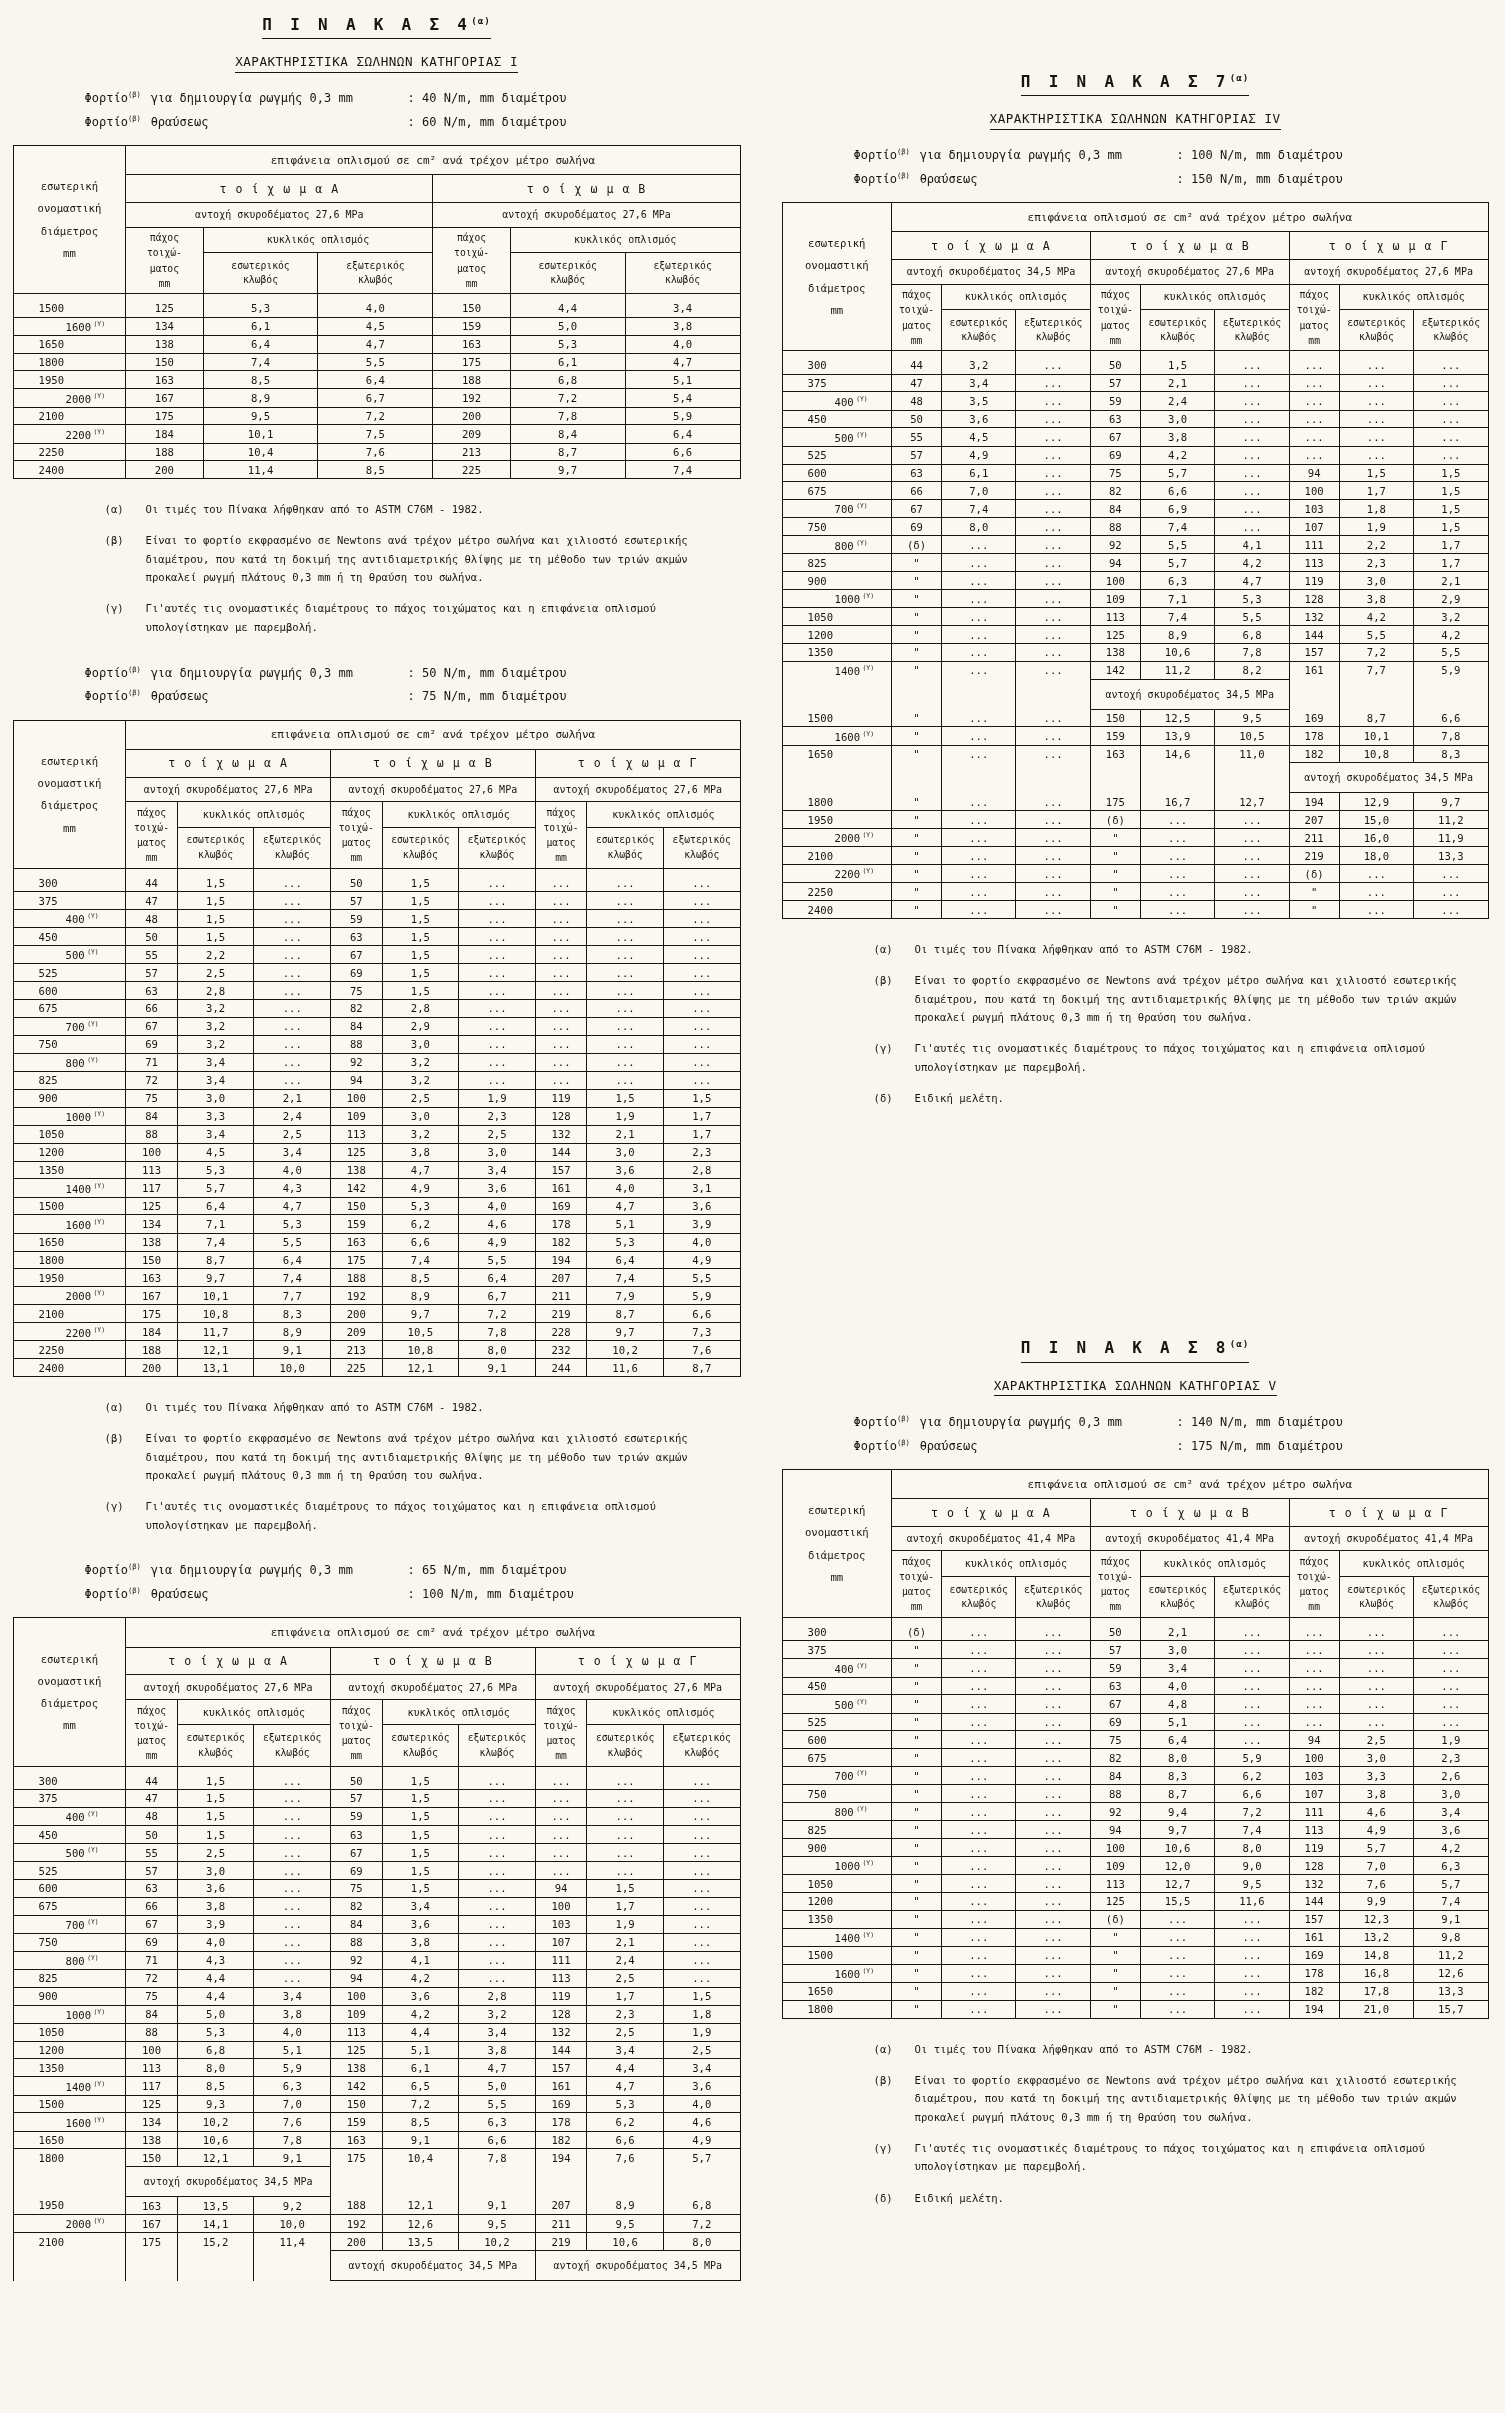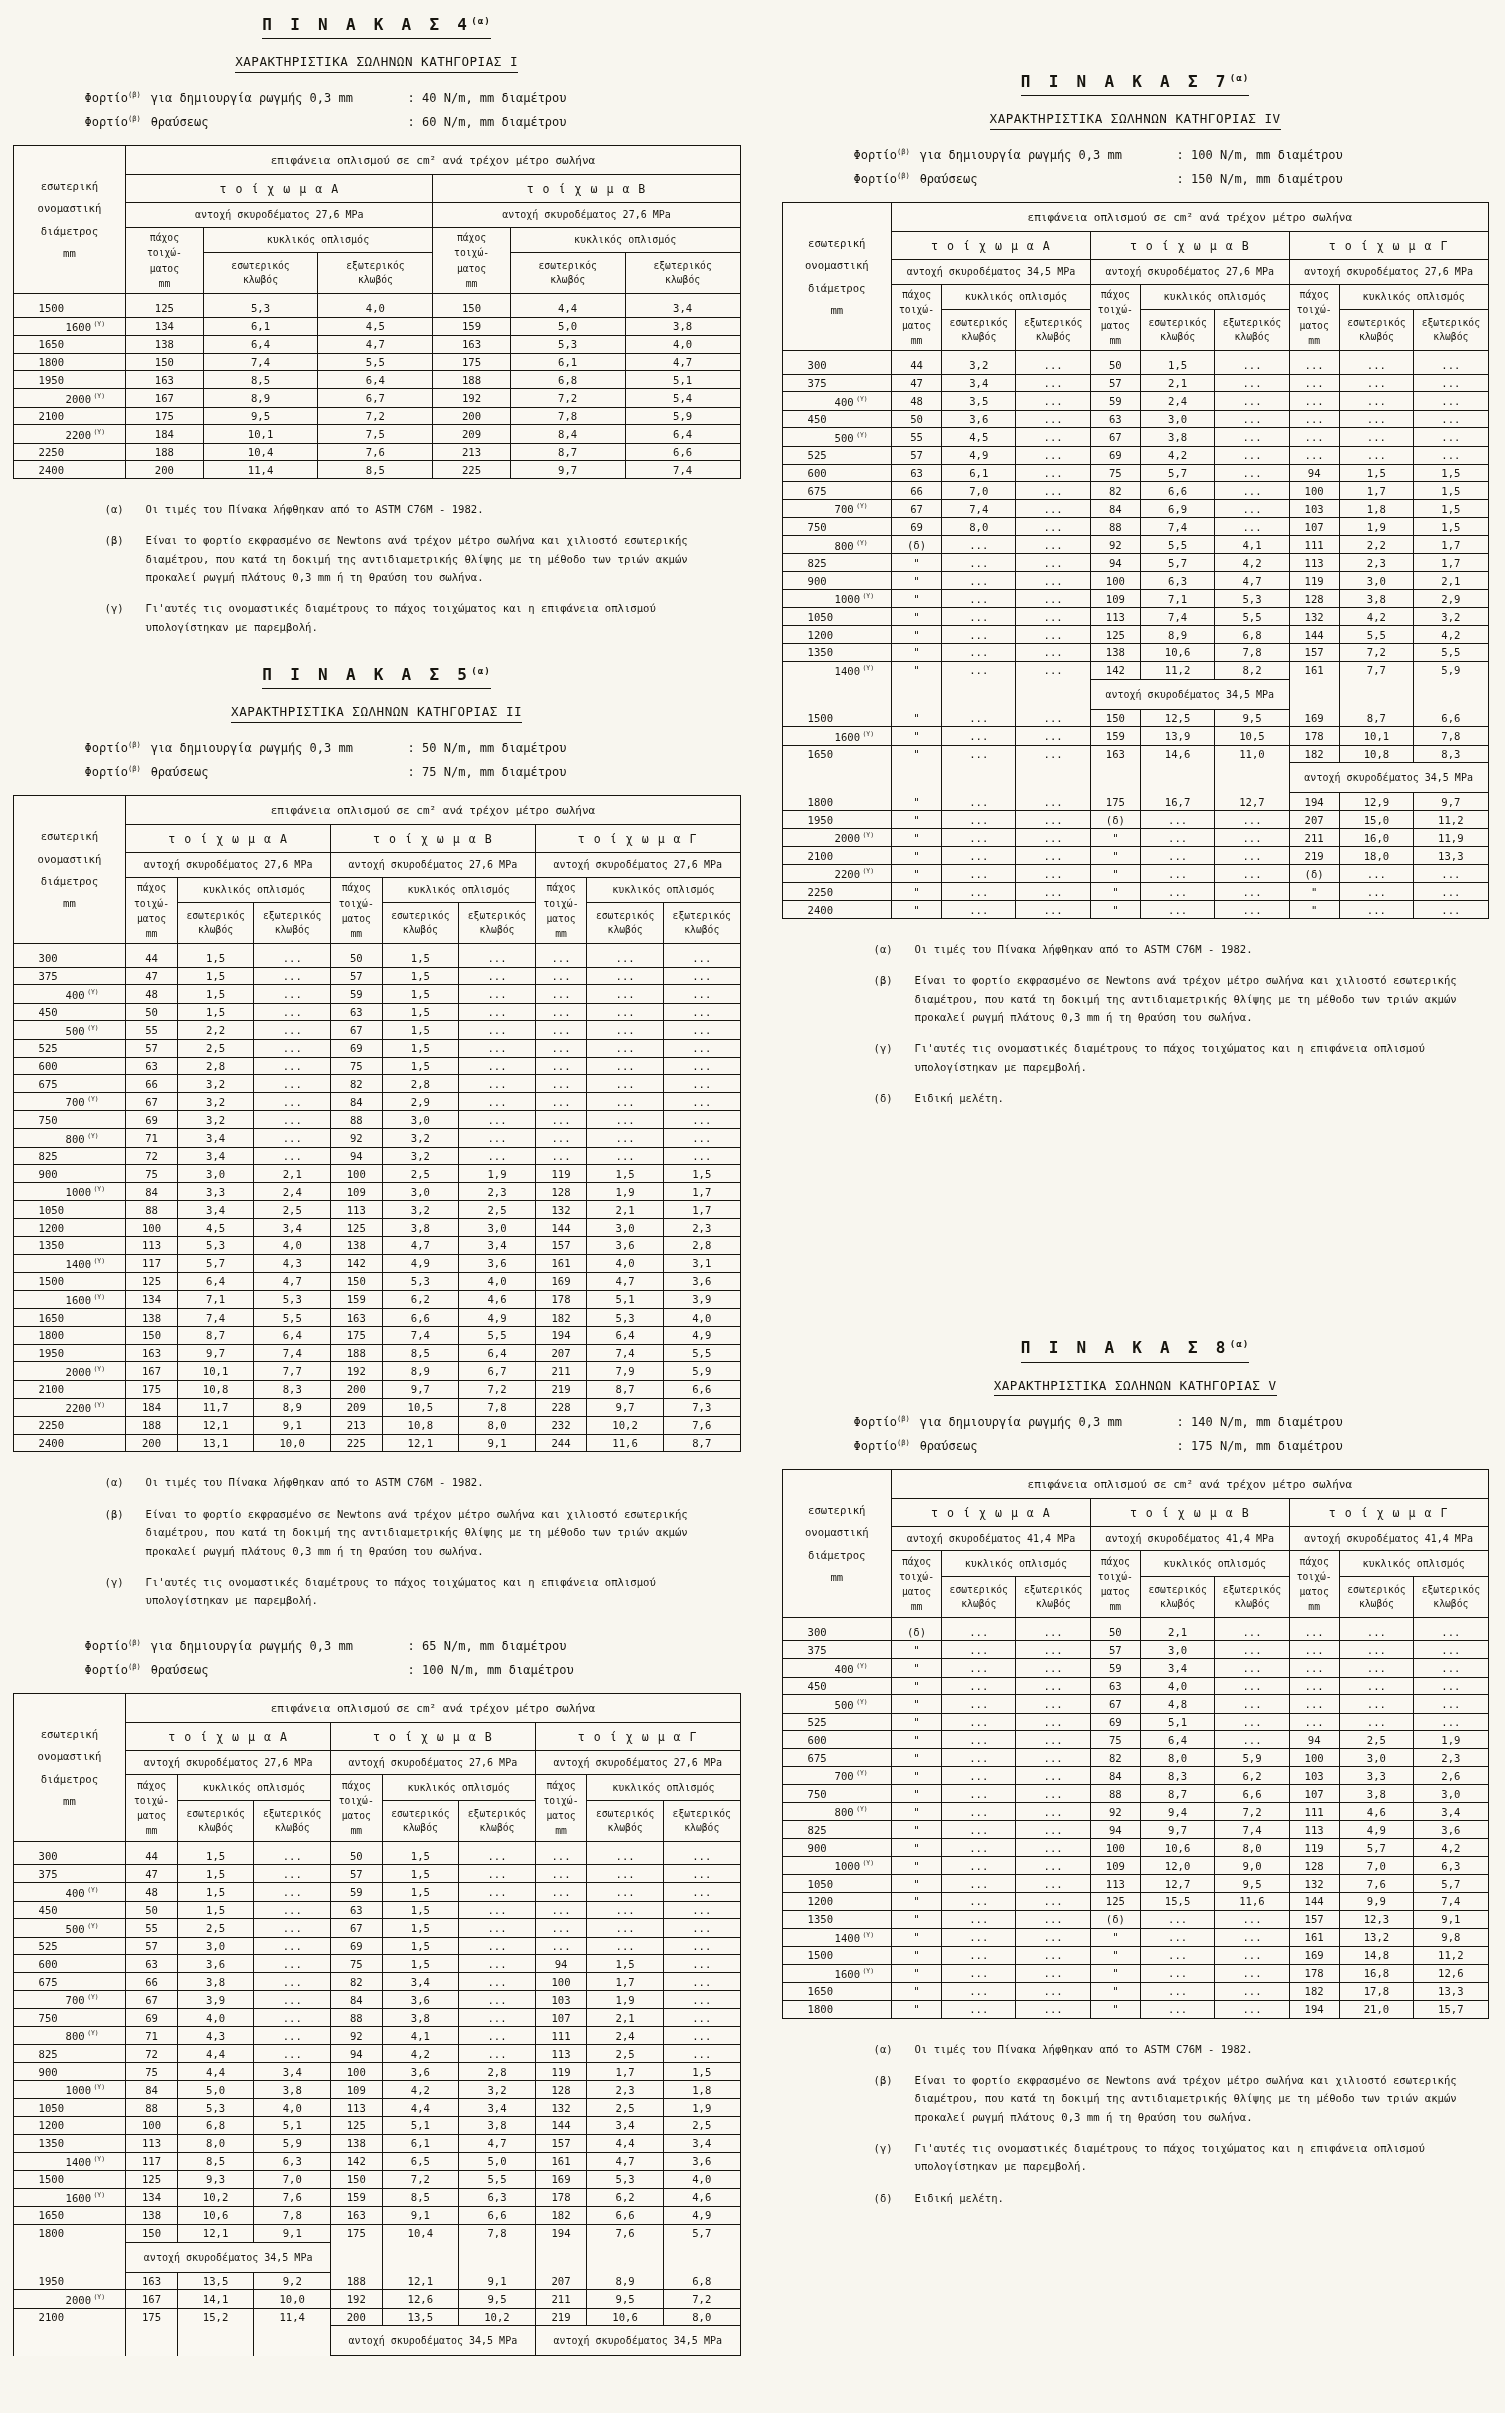--- a/index.html
+++ b/index.html
@@ -237,27 +237,20 @@
             <span class="fn-mark">(β)</span>
             <span class="fn-text">Είναι το φορτίο εκφρασμένο σε Newtons ανά τρέχον μέτρο σωλήνα και χιλιοστό εσωτερικής διαμέτρου, που κατά τη δοκιμή της αντιδιαμετρικής θλίψης με τη μέθοδο των τριών ακμών προκαλεί ρωγμή πλάτους 0,3 mm ή τη θραύση του σωλήνα.</span>
           </div>
           <div class="fn">
             <span class="fn-mark">(γ)</span>
             <span class="fn-text">Γι'αυτές τις ονομαστικές διαμέτρους το πάχος τοιχώματος και η επιφάνεια οπλισμού υπολογίστηκαν με παρεμβολή.</span>
           </div>
         </div>
       </section>
     <section>
-        <div class="tbl-head">
-          <div class="title">
-            <span>Π Ι Ν Α Κ Α Σ  5</span>
-            <sup>(α)</sup>
-          </div>
-          <div class="subtitle">ΧΑΡΑΚΤΗΡΙΣΤΙΚΑ ΣΩΛΗΝΩΝ ΚΑΤΗΓΟΡΙΑΣ ΙΙ</div>
-        </div>
         <div class="loads">
           <div class="load-line">
             <span class="load-left"><span>Φορτίο</span><sup>(β)</sup><span class="load-mid">για δημιουργία ρωγμής 0,3 mm</span></span>
             <span class="load-right">: 50 N/m, mm διαμέτρου</span>
           </div>
           <div class="load-line">
             <span class="load-left"><span>Φορτίο</span><sup>(β)</sup><span class="load-mid">θραύσεως</span></span>
             <span class="load-right">: 75 N/m, mm διαμέτρου</span>
           </div>
         </div>

